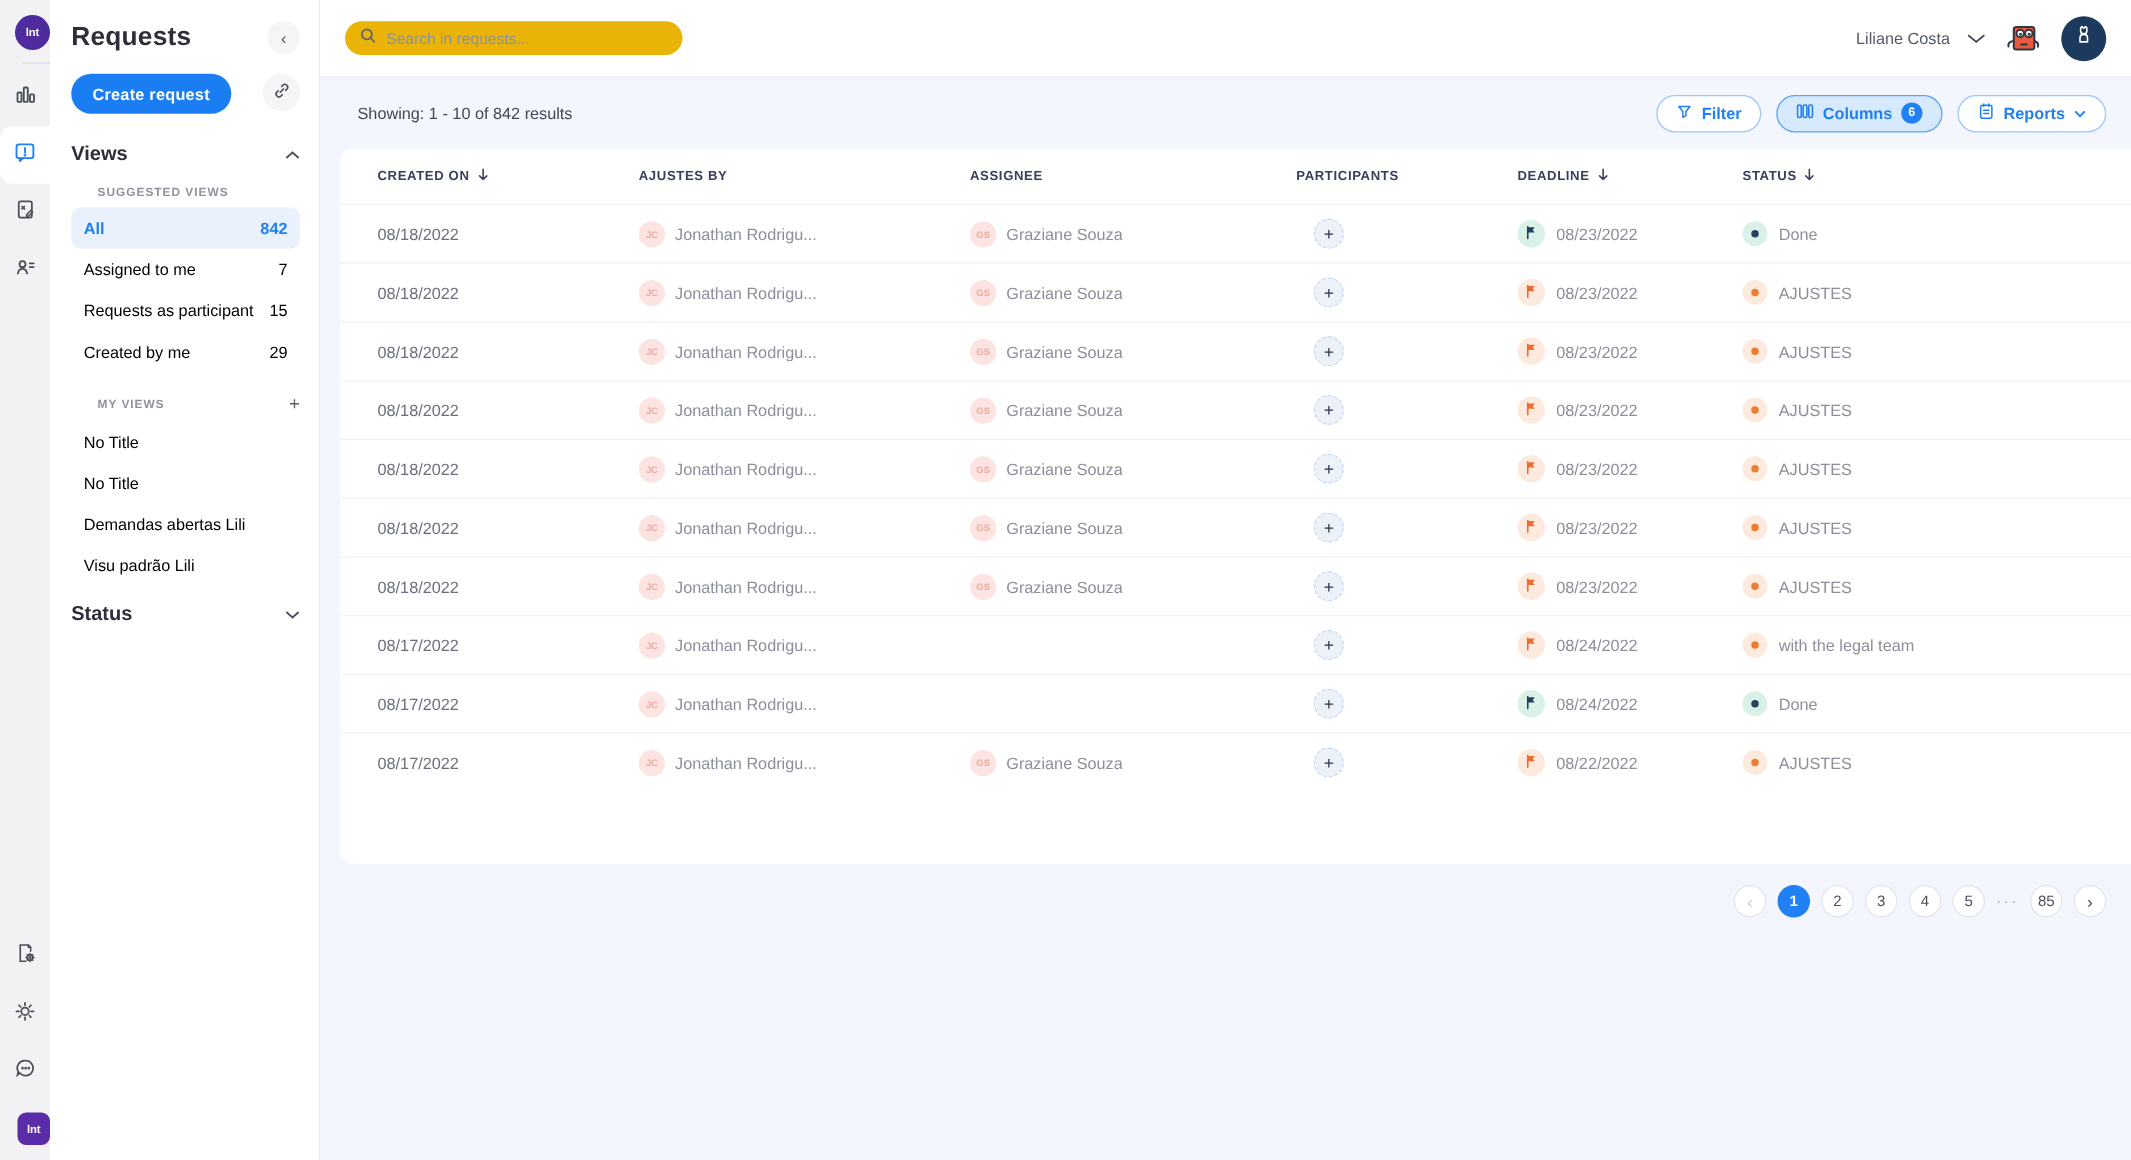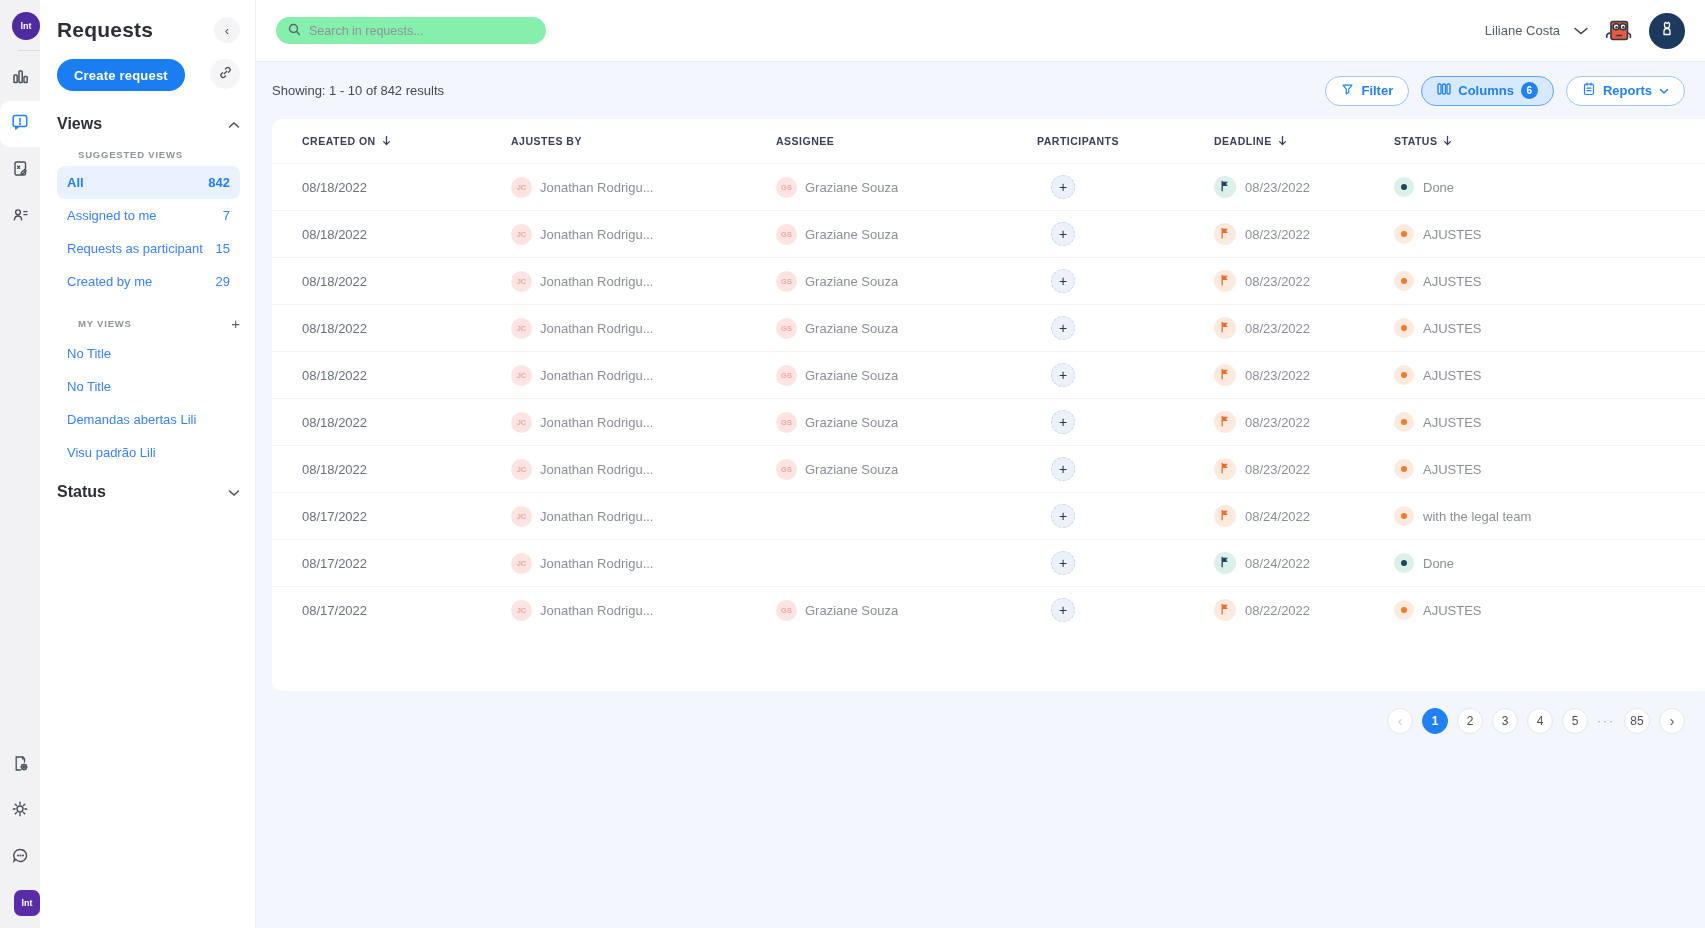--- a/index.html
+++ b/index.html
@@ -28,45 +28,45 @@
   .sb-create-row { display:flex; align-items:flex-start; justify-content:space-between; margin-top:16px; }
   .create-btn { background:#1a7ef2; color:#fff; border:none; border-radius:17px; height:32px; padding:0 17px;
                 font-size:13px; font-weight:bold; cursor:pointer; font-family:inherit; letter-spacing:.2px; }
   .link-btn { width:30px; height:30px; }
   .sb-section-head { display:flex; align-items:center; justify-content:space-between; margin-top:24px; cursor:pointer; }
   .sb-section-title { font-size:16px; font-weight:bold; color:#2c2f38; }
   .sb-label-row { display:flex; align-items:center; justify-content:space-between; margin-top:16px; padding-left:1px;margin-left:20px; }
   .sb-label { font-size:9.5px; font-weight:bold; letter-spacing:.8px; color:#8f929b; }
   .views-list { margin-top:6px; }
   .view-item { height:33px; display:flex; align-items:center; justify-content:space-between;
-               font-size:13px; color:#3b82f6; padding:0 10px; border-radius:8px; cursor:pointer; }
+               font-size:13px; color:#000000; padding:0 10px; border-radius:8px; cursor:pointer; }
   .view-item.active { background:#e9f1fc; color:#2180f3; font-weight:bold; }
   .view-item.active .view-count { color:#2180f3; }
   .view-count { font-size:13px; }
   .plus-small { color:#5c5e66; font-size:15px; cursor:pointer; line-height:1; }
 
   
   .main { flex:1; min-width:0; display:flex; flex-direction:column; background:#f3f6fc; }
 
   .topbar { height:62px; background:#fff; border-bottom:1px solid #e9ebf0; display:flex; align-items:center;
             padding:0 20px; flex:none; }
-  .search-pill { width:270px; height:27px; background:#86efac; border-radius:14px; display:flex; align-items:center;
+  .search-pill { width:270px; height:27px; background:#eab308; border-radius:14px; display:flex; align-items:center;
                  gap:8px; padding:0 12px; }
   .search-pill input { border:none; background:transparent; outline:none; font-family:inherit; font-size:12.5px;
                        color:#5c626e; width:100%; }
   .search-pill input::placeholder { color:#8d929c; }
   .topbar-right { margin-left:auto; display:flex; align-items:center; gap:13px; }
   .user-name { font-size:13px; color:#545a66; }
   .user-caret { cursor:pointer; display:flex; }
   .robot { width:34px; height:34px; cursor:pointer; }
   .navy-avatar { width:36px; height:36px; border-radius:50%; background:#1c3a5e; display:flex; align-items:center;
                  justify-content:center; cursor:pointer; }
 
   .toolbar { height:57px; display:flex; align-items:center; padding:0 20px 0 16px; flex:none; }
-  .showing { font-size:13px; color:#414855; }
+  .showing { font-size:13px; color:#414855; margin-left:14px; }
   .toolbar-btns { margin-left:auto; display:flex; gap:12px; }
   .tbtn { height:30px; border-radius:16px; border:1px solid #9cc6f8; background:#fff; color:#2180f3;
           display:flex; align-items:center; gap:7px; padding:0 15px; font-size:13px; font-weight:bold;
           cursor:pointer; font-family:inherit; }
   .tbtn.columns { background:#d7e9fd; border-color:#5ea4f6; }
   .badge { width:17px; height:17px; border-radius:50%; background:#2180f3; color:#fff; font-size:10px;
            font-weight:bold; display:flex; align-items:center; justify-content:center; }
 
   
   .card { margin-left:16px; background:#fff; border-radius:10px 0 0 10px; flex:none; padding-bottom:58px; }

